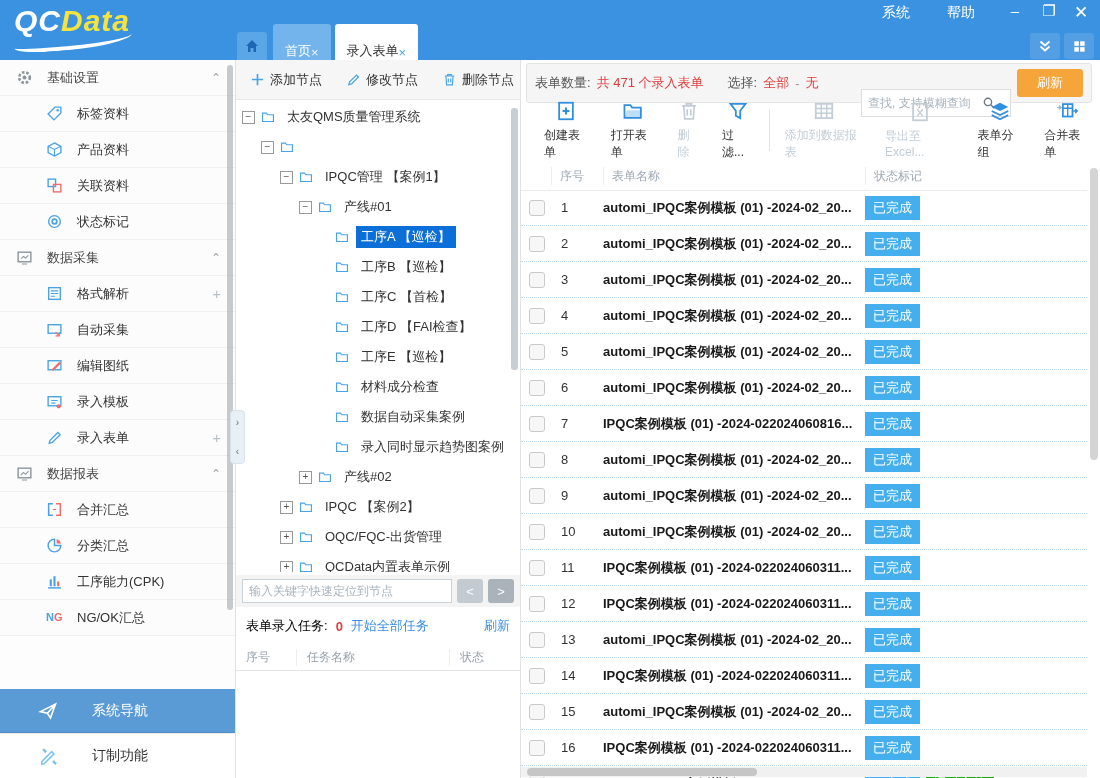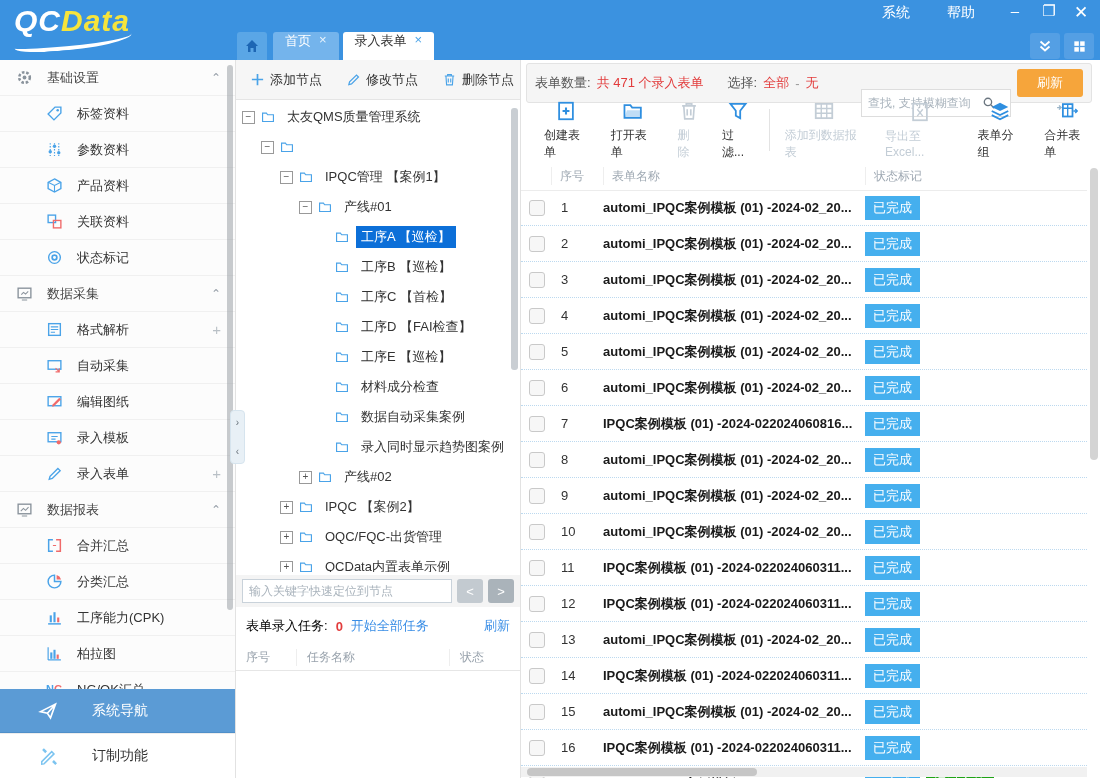--- a/index.html
+++ b/index.html
@@ -16,21 +16,21 @@
   #menu-system{right:190px;} #menu-help{right:125px;}
   .winbtn{position:absolute;top:2px;color:#fff;font-size:15px;width:26px;text-align:center;cursor:default;}
   #btn-min{right:72px;} #btn-max{right:38px;} #btn-close{right:6px;font-size:17px;}
   .quickbtn{position:absolute;top:33px;width:30px;height:26px;background:#549fe4;border-radius:3px;
     display:flex;align-items:center;justify-content:center;}
   #quick-collapse{right:40px;} #quick-apps{right:6px;}
 
   
   #tabbar{position:absolute;left:237px;top:30px;height:30px;display:flex;align-items:flex-end;}
   #home-btn{width:30px;height:28px;background:#5aa6e6;border-radius:3px 3px 0 0;display:flex;align-items:center;justify-content:center;margin-right:6px;}
-  .tab{height:28px;padding:0 12px;display:flex;align-items:flex-start;gap:8px;font-size:13px;border-radius:3px 3px 0 0;margin-right:4px;}
+  .tab{height:36px;padding:0 12px;display:flex;align-items:flex-end;font-size:13px;border-radius:3px 3px 0 0;margin-right:4px;}
   .tab.inactive{background:#74b4ec;color:#fff;}
   .tab.active{background:#fff;color:#333;}
   .tab .x{font-size:13px;} .tab.inactive .x{color:#eaf4fd;} .tab.active .x{color:#4aa3e8;}
 
   
   #sidebar{position:absolute;left:0;top:60px;width:235px;height:718px;background:#fdfdfd;border-right:1px solid #e2e2e2;}
   #sidebar-list{position:absolute;left:0;top:0;width:235px;height:630px;overflow:hidden;}
   .sb-row{height:35px;display:flex;align-items:center;border-bottom:1px solid #f0f0f0;background:#fcfcfc;font-size:13px;color:#333;}
   .sb-row .sbicon{width:17px;height:17px;margin-right:14px;flex:0 0 auto;font-weight:bold;font-size:11px;line-height:17px;}
   .sb-head{padding-left:16px;color:#444;}
@@ -173,31 +173,20 @@
           <svg viewBox="0 0 16 16" width="100%" height="100%">
             <path d="M2 8.5 8.5 2H14v5.5L7.5 14 2 8.5z" fill="none" stroke="#4aa3e8" stroke-width="1.3"></path>
             <circle cx="11" cy="5" r="1.2" fill="#4aa3e8"></circle>
           </svg>
         </span>
         <span>标签资料</span>
       </div>
       <div class="sb-row sb-item">
         <span class="sbicon ic">
           <svg viewBox="0 0 16 16" width="100%" height="100%">
-            <path d="M4 2v12M8 2v12M12 2v12" stroke="#4aa3e8" stroke-width="1.1" stroke-dasharray="1.4 1.4"></path>
-            <circle cx="4" cy="10" r="1.6" fill="#4aa3e8"></circle>
-            <circle cx="8" cy="5" r="1.6" fill="#4aa3e8"></circle>
-            <circle cx="12" cy="11" r="1.6" fill="#4aa3e8"></circle>
-          </svg>
-        </span>
-        <span>参数资料</span>
-      </div>
-      <div class="sb-row sb-item">
-        <span class="sbicon ic">
-          <svg viewBox="0 0 16 16" width="100%" height="100%">
             <path d="M8 1.8 14 5v6l-6 3.2L2 11V5z" fill="none" stroke="#4aa3e8" stroke-width="1.3"></path>
             <path d="M2 5l6 3 6-3M8 8v6" stroke="#4aa3e8" fill="none" stroke-width="1"></path>
           </svg>
         </span>
         <span>产品资料</span>
       </div>
       <div class="sb-row sb-item">
         <span class="sbicon ic">
           <svg viewBox="0 0 16 16" width="100%" height="100%">
             <rect x="2" y="2" width="7" height="7" fill="none" stroke="#4aa3e8" stroke-width="1.3"></rect>
@@ -304,31 +293,20 @@
       <div class="sb-row sb-item">
         <span class="sbicon ic">
           <svg viewBox="0 0 16 16" width="100%" height="100%">
             <path d="M2 14h12" stroke="#4aa3e8" stroke-width="1.4"></path>
             <rect x="3.5" y="6" width="2" height="6.5" fill="#4aa3e8"></rect>
             <rect x="7" y="3" width="2" height="9.5" fill="#4aa3e8"></rect>
             <rect x="10.5" y="8" width="2" height="4.5" fill="#f06a6a"></rect>
           </svg>
         </span>
         <span>工序能力(CPK)</span>
-      </div>
-      <div class="sb-row sb-item">
-        <span class="sbicon ic">
-          <svg viewBox="0 0 16 16" width="100%" height="100%">
-            <path d="M2 14h12M2 14V2" stroke="#4aa3e8" stroke-width="1.1"></path>
-            <rect x="4" y="7" width="2" height="6" fill="#4aa3e8"></rect>
-            <rect x="7" y="4.5" width="2" height="8.5" fill="#4aa3e8"></rect>
-            <rect x="10" y="9" width="2" height="4" fill="#f06a6a"></rect>
-          </svg>
-        </span>
-        <span>柏拉图</span>
       </div>
       <div class="sb-row sb-item">
         <span class="sbicon ic"><b style="color:#4aa3e8;font-style:normal">N</b><b style="color:#f06a6a;font-style:normal">G</b></span>
         <span>NG/OK汇总</span>
       </div>
     </div>
   <div id="sidebar-scroll"></div>
   <div class="sb-footer" id="nav-system">
     <span class="sbicon ic">
         <svg viewBox="0 0 16 16" width="100%" height="100%">

